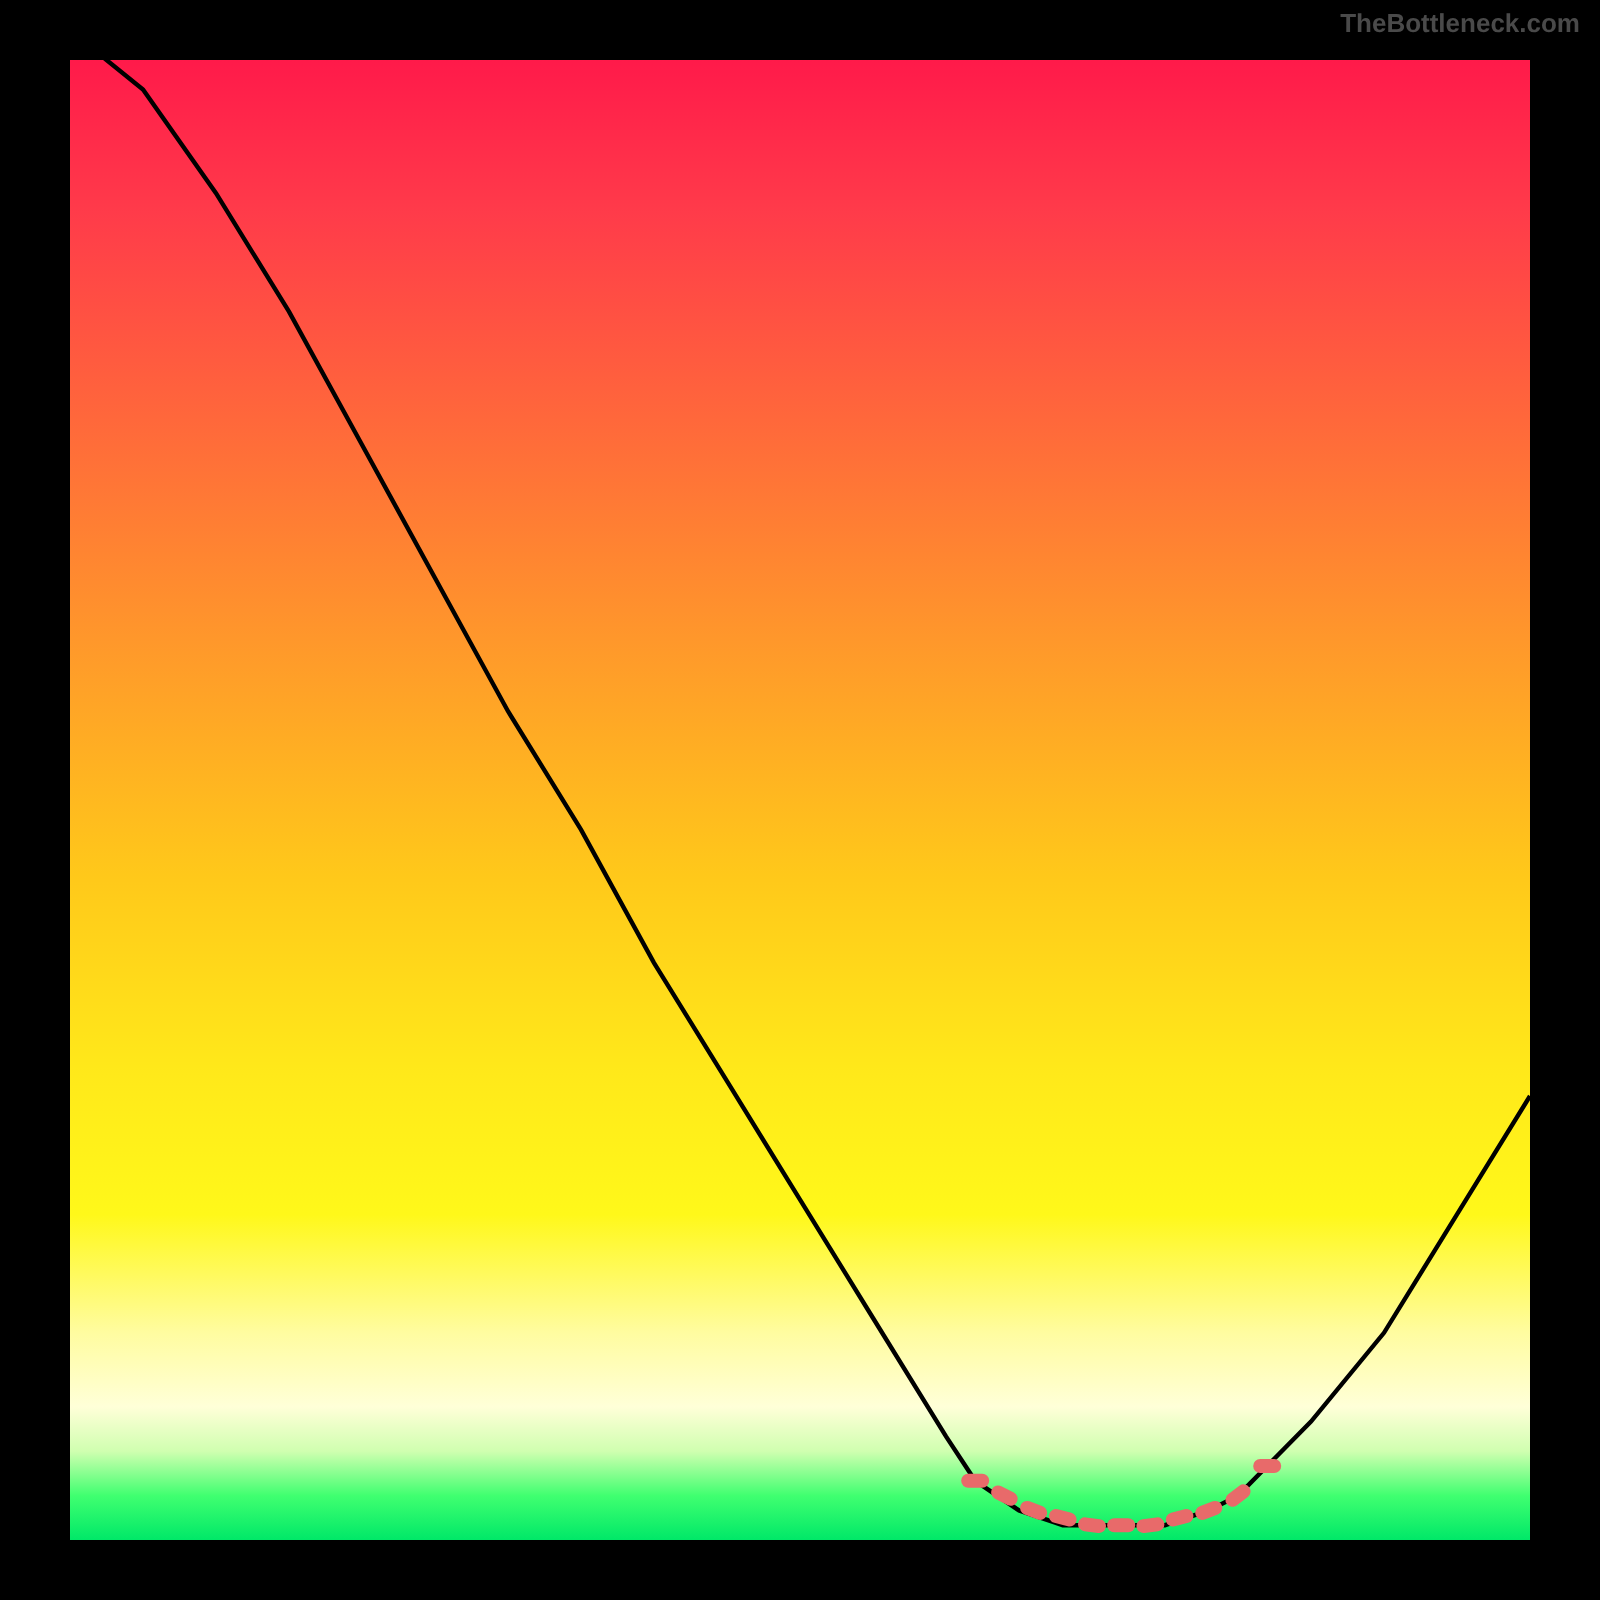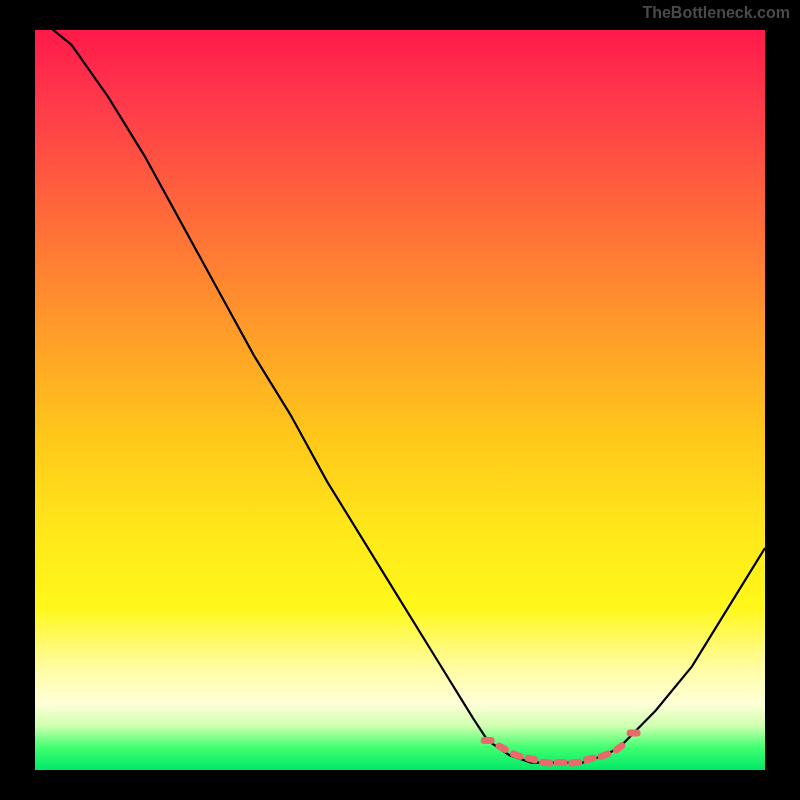--- a/index.html
+++ b/index.html
@@ -9,21 +9,21 @@
     background: #000;
     position: relative;
     font-family: Arial, sans-serif;
     overflow: hidden;
   }
   .watermark {
     position: absolute;
     top: 4px;
     right: 10px;
     color: #4a4a4a;
-    font-size: 16px;
+    font-size: 13px;
     font-weight: bold;
     z-index: 10;
   }
   .plot-area {
     position: absolute;
     left: 35px;
     top: 30px;
     width: 730px;
     height: 740px;
     overflow: hidden;

